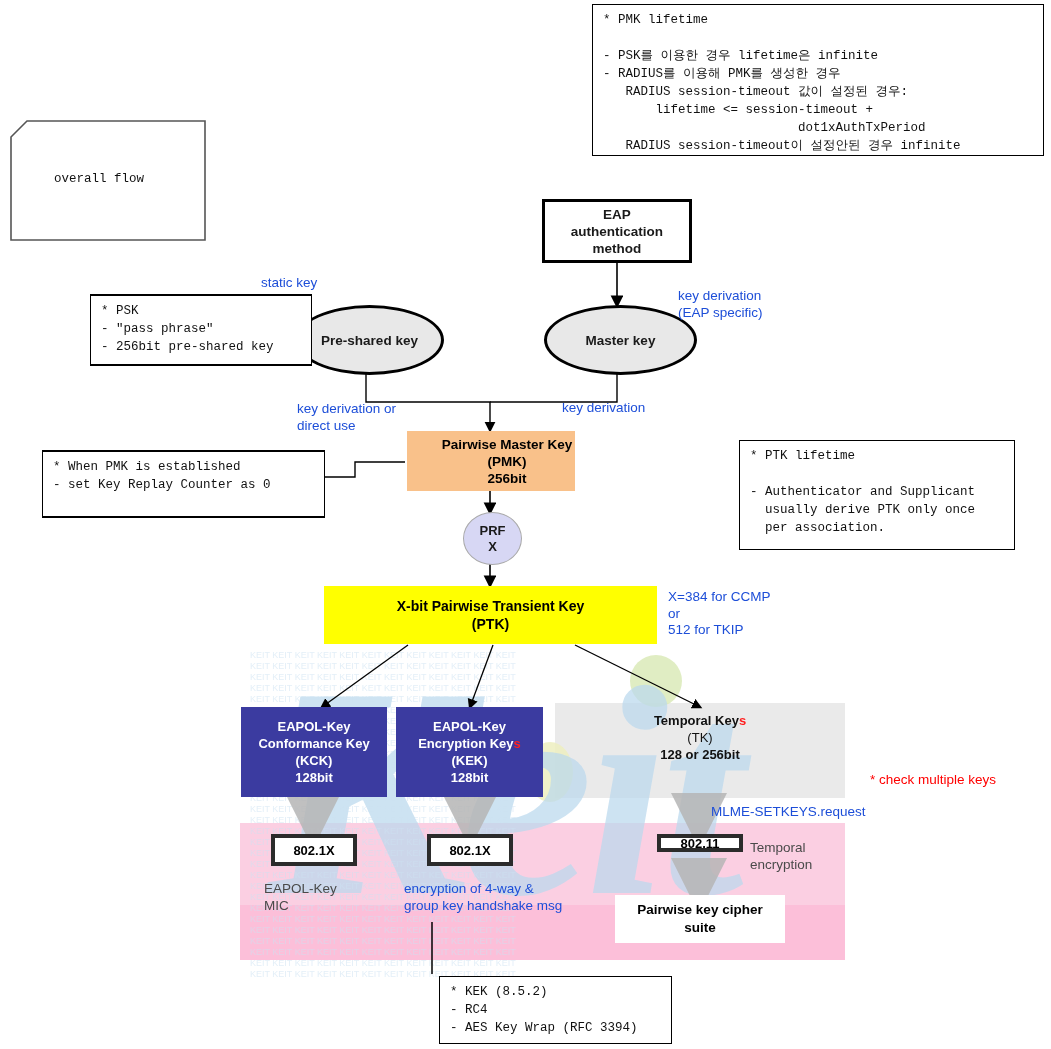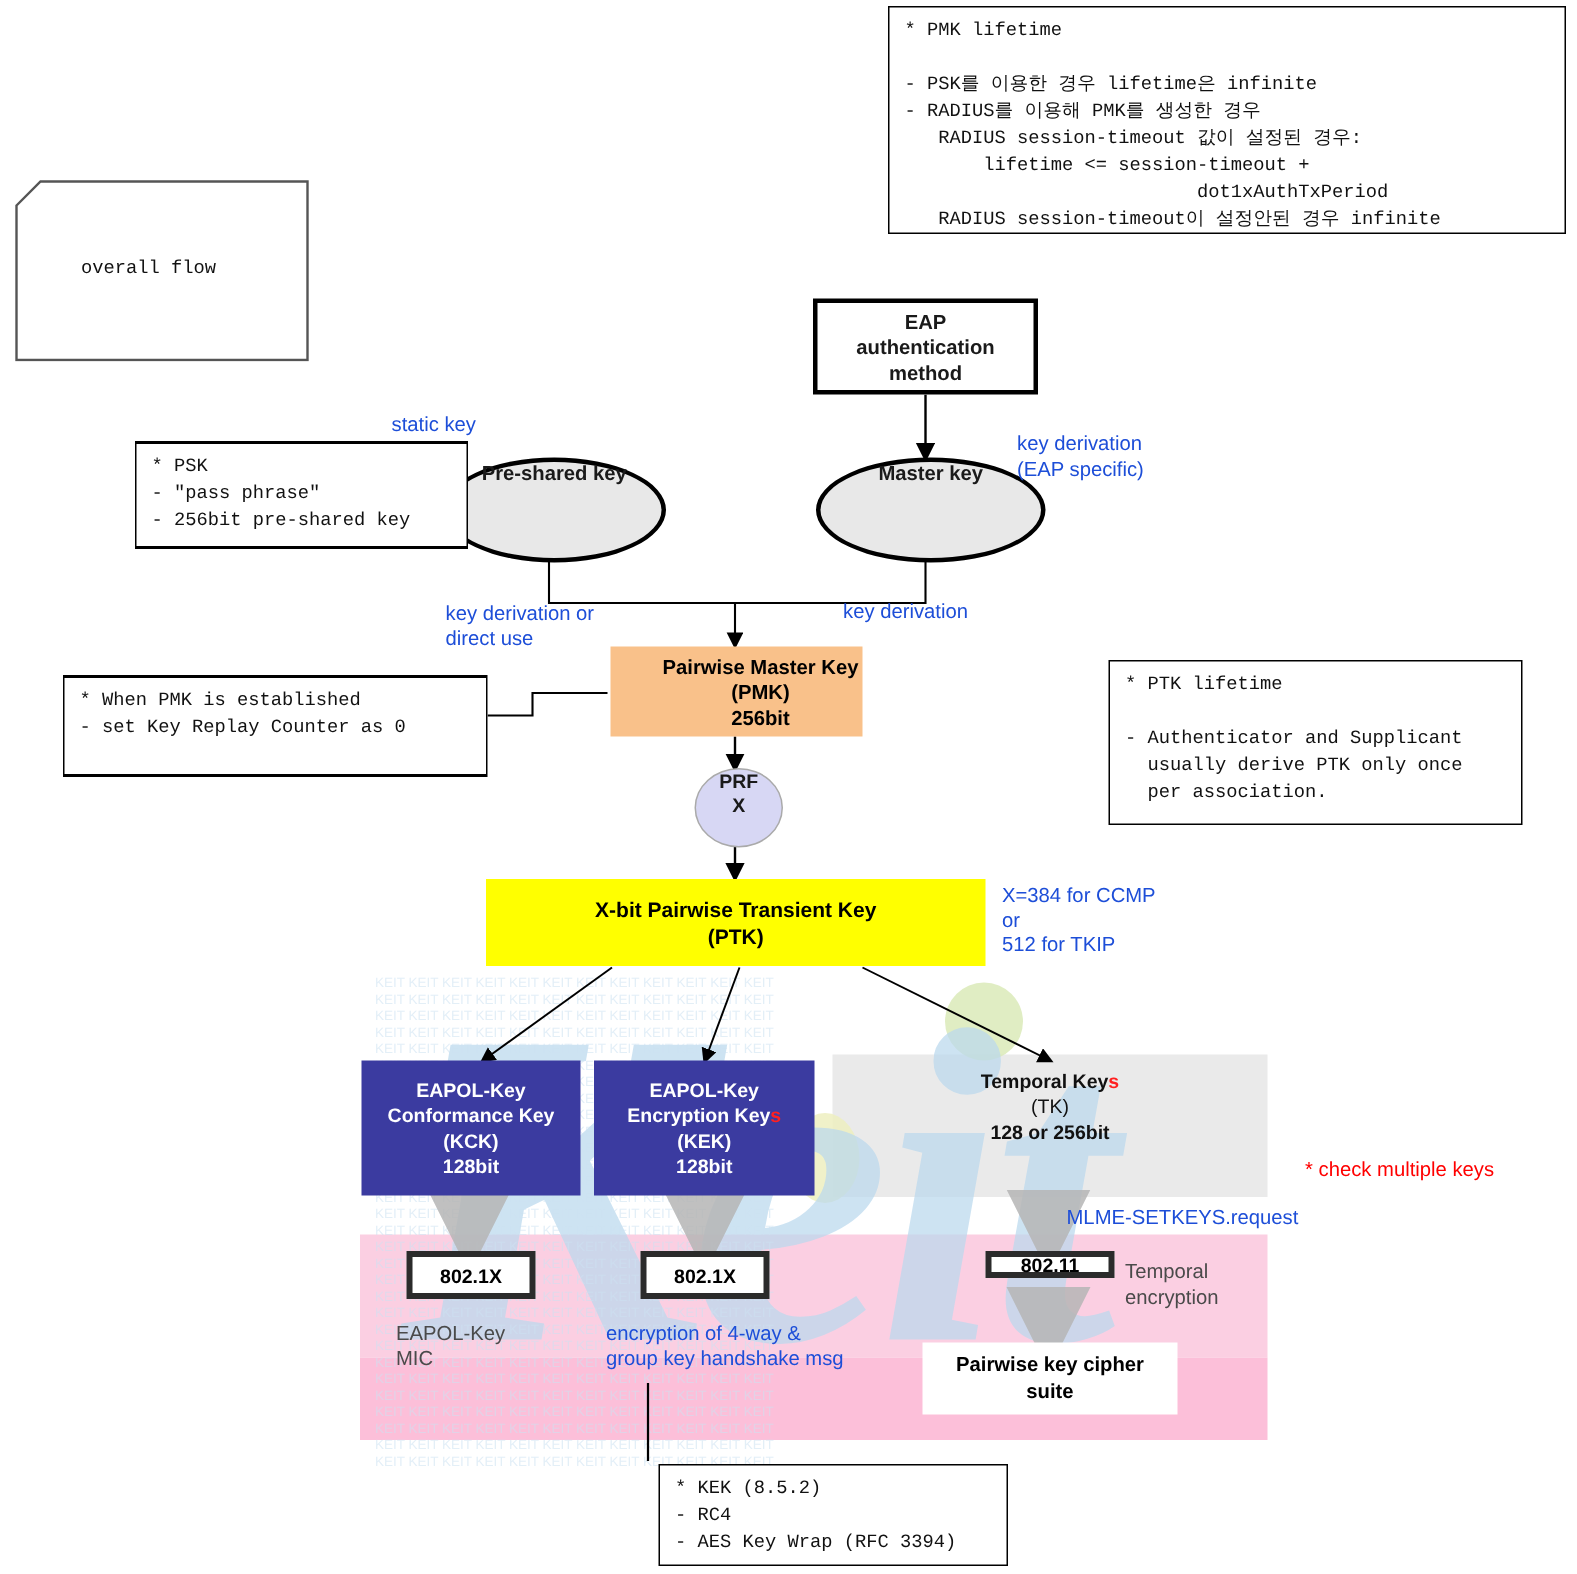--- a/index.html
+++ b/index.html
@@ -29,21 +29,21 @@
   .eapbox{border:3px solid #000;background:#fff;font-size:13.5px;line-height:17px;}
   .pmkbox{background:#F9C18A;font-size:13.5px;line-height:17px;color:#000;}
   .ptkbox{background:#FFFF00;font-size:14px;line-height:18px;color:#000;}
   .keybox{color:#ffffff;font-size:13px;line-height:17px;}
   .kck{background:#3B3BA0;}
   .kek{background:#3B3BA0;}
   .tkbox{background:#EAEAEA;color:#111;font-size:13px;line-height:17px;}
   .dotbox{border:4px solid #2b2b2b;background:#fff;font-size:13px;color:#000;}
   .whitebox{background:#ffffff;font-size:13.5px;line-height:18px;color:#000;text-align:center;}
 
-  .ellipse{position:absolute;border-radius:50%;display:flex;
+  .ellipse{position:absolute;border-radius:50%;display:flex;align-items:center;
     justify-content:center;text-align:center;font-weight:bold;z-index:25;}
   .ell-key{background:#E8E8E8;border:3px solid #000;font-size:13.5px;}
   .ell-prf{background:#D7D7F4;border:1px solid #aaa;font-size:13px;line-height:16px;}
 
   
   .region{position:absolute;z-index:5;}
   .gray-region{background:#EAEAEA;}
   .pink-a{background:#FBCFE2;}
   .pink-b{background:#FCBFD9;}
 

